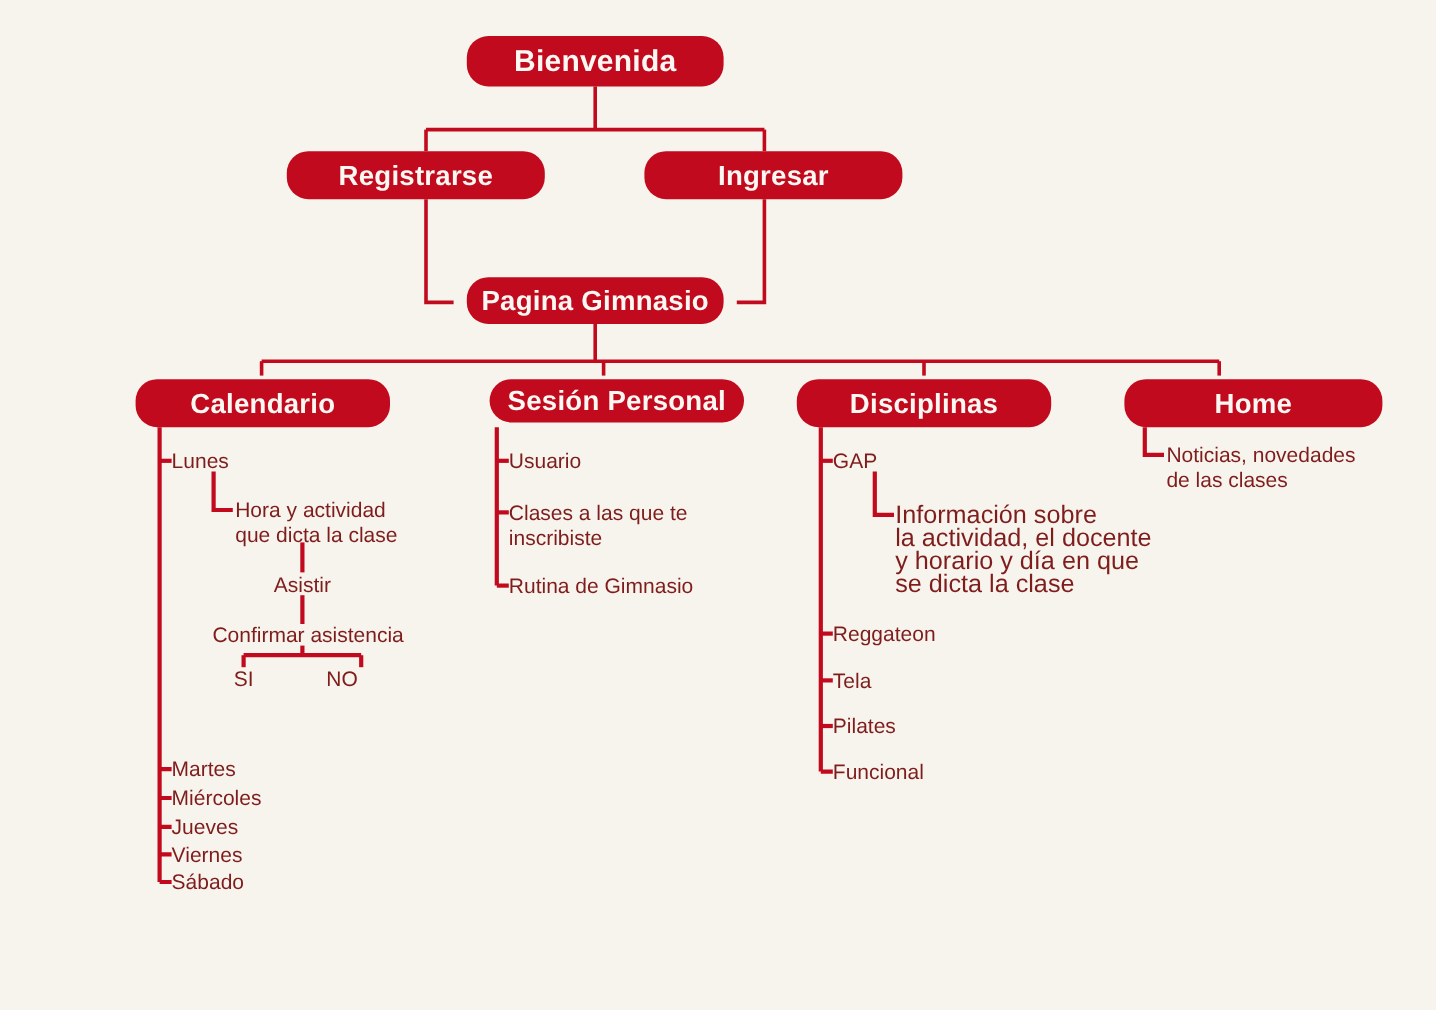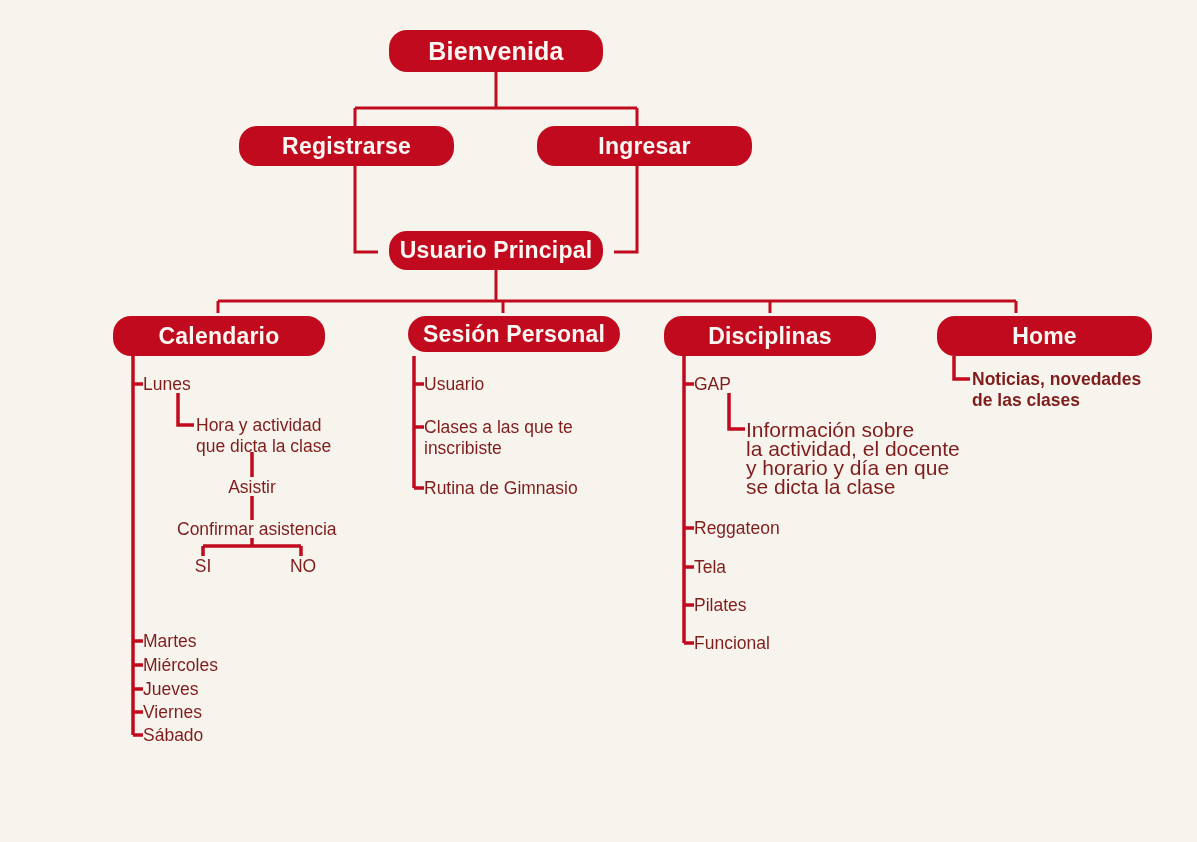--- a/index.html
+++ b/index.html
@@ -129,21 +129,21 @@
   </div>
 
   <div class="node node-l2" style="left:239px; top:126px; width:215px; height:40px;">
     <span>Registrarse</span>
   </div>
   <div class="node node-l2" style="left:537px; top:126px; width:215px; height:40px;">
     <span>Ingresar</span>
   </div>
 
   <div class="node node-l3" style="left:389px; top:231px; width:214px; height:39px;">
-    <span>Usuario Principal</span>
+    <span>Pagina Gimnasio</span>
   </div>
 
   <div class="node node-l4" style="left:113px; top:316px; width:212px; height:40px;">
     <span>Calendario</span>
   </div>
   <div class="node node-l4" style="left:408px; top:316px; width:212px; height:36px;">
     <span>Sesión Personal</span>
   </div>
   <div class="node node-l4" style="left:664px; top:316px; width:212px; height:40px;">
     <span>Disciplinas</span>
@@ -151,21 +151,21 @@
   <div class="node node-l4" style="left:937px; top:316px; width:215px; height:40px;">
     <span>Home</span>
   </div>
 
   <div class="leaf" style="left:143px; top:374px;">Lunes</div>
   <div class="leaf" style="left:196px; top:415px;">Hora y actividad
 que dicta la clase</div>
   <div class="leaf center" style="left:202px; top:477px; width:100px;">Asistir</div>
   <div class="leaf center" style="left:177px; top:519px; width:150px;">Confirmar asistencia</div>
   <div class="leaf center" style="left:173px; top:556px; width:60px;">SI</div>
-  <div class="leaf center" style="left:273px; top:556px; width:60px;">NO</div>
+  <div class="leaf center" style="left:255px; top:556px; width:60px;">NO</div>
 
   <div class="leaf" style="left:143px; top:631px;">Martes</div>
   <div class="leaf" style="left:143px; top:655px;">Miércoles</div>
   <div class="leaf" style="left:143px; top:679px;">Jueves</div>
   <div class="leaf" style="left:143px; top:702px;">Viernes</div>
   <div class="leaf" style="left:143px; top:725px;">Sábado</div>
 
   <div class="leaf" style="left:424px; top:374px;">Usuario</div>
   <div class="leaf" style="left:424px; top:417px;">Clases a las que te
 inscribiste</div>
@@ -174,16 +174,16 @@
   <div class="leaf" style="left:694px; top:374px;">GAP</div>
   <div class="leaf small" style="left:746px; top:420px;">Información sobre
 la actividad, el docente
 y horario y día en que
 se dicta la clase</div>
   <div class="leaf" style="left:694px; top:518px;">Reggateon</div>
   <div class="leaf" style="left:694px; top:557px;">Tela</div>
   <div class="leaf" style="left:694px; top:595px;">Pilates</div>
   <div class="leaf" style="left:694px; top:633px;">Funcional</div>
 
-  <div class="leaf" style="left:972px; top:369px;font-weight:bold;">Noticias, novedades
+  <div class="leaf" style="left:972px; top:369px;">Noticias, novedades
 de las clases</div>
 
 </div>
 
 </body></html>

